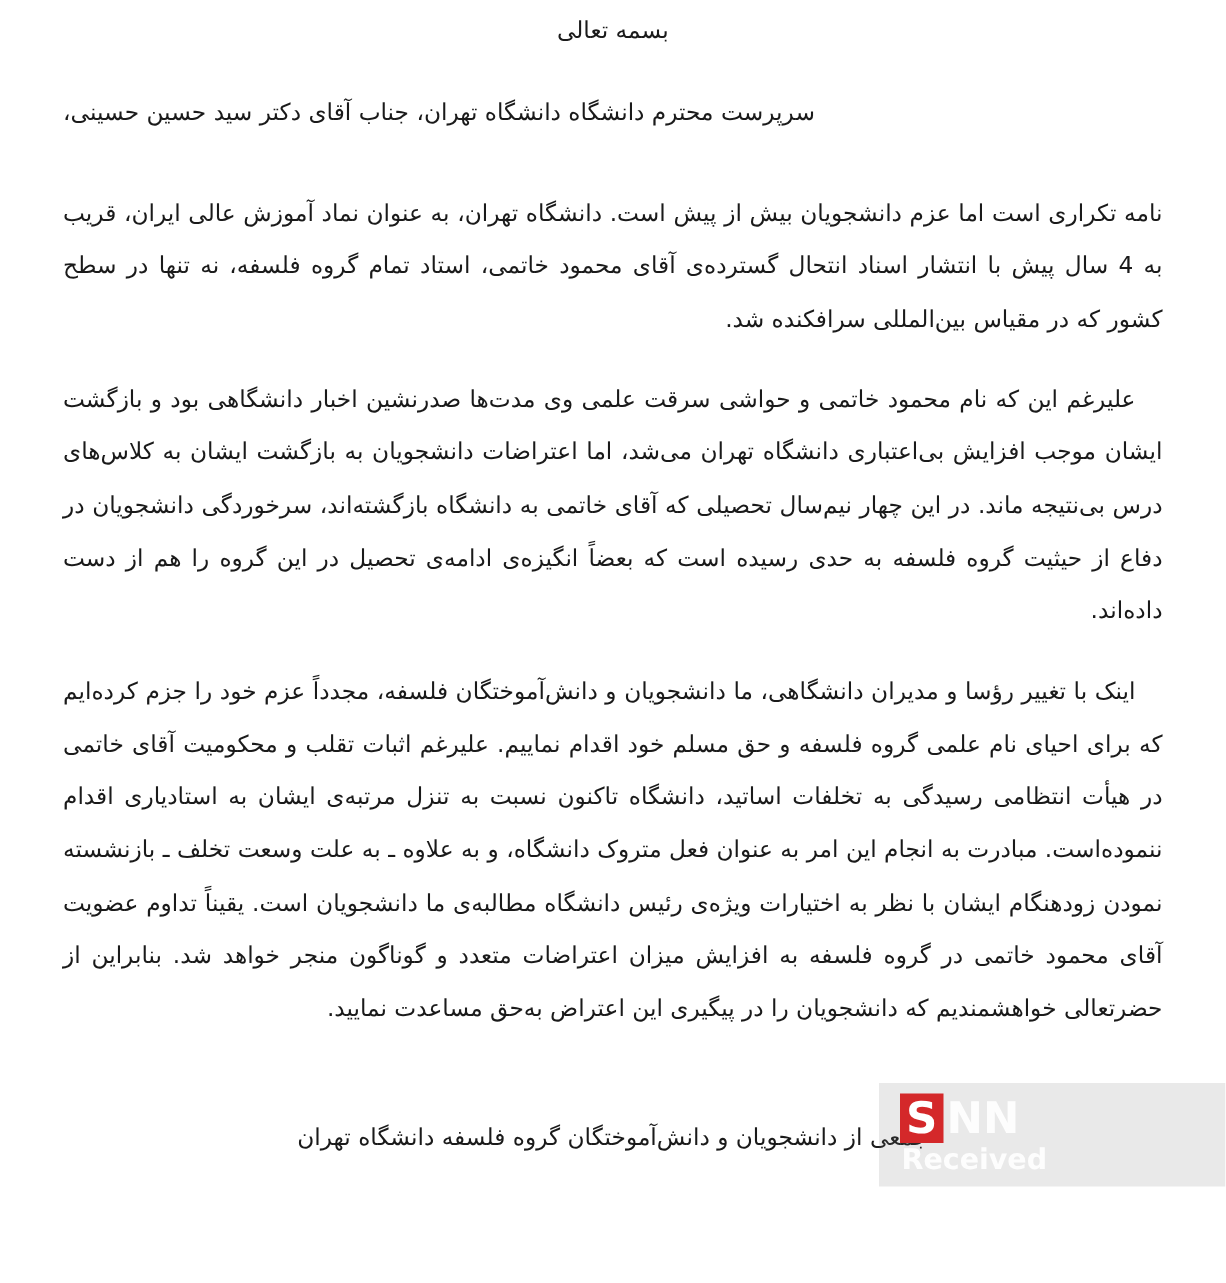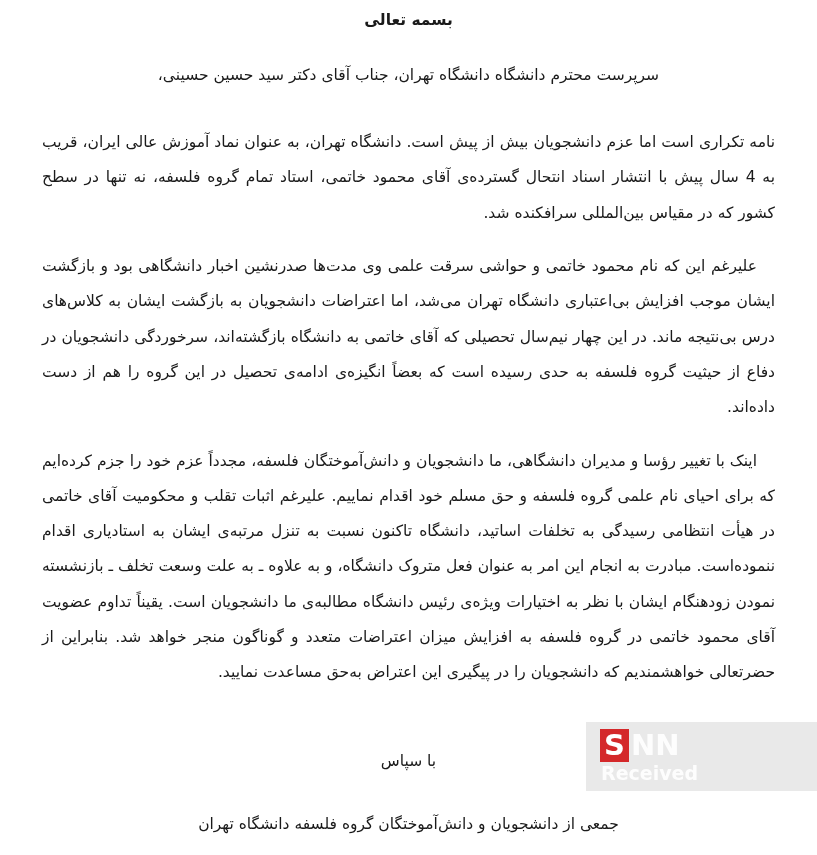--- a/index.html
+++ b/index.html
@@ -31,25 +31,24 @@
     right: 42px;
     padding-top: 6px;
   }
 
   .line-center {
     text-align: center;
     font-size: 15.5px;
     line-height: 1.9;
     margin: 0;
     padding: 0;
-    font-weight: bold;
   }
 
   .salutation {
-    text-align: center;
+    text-align: left;
     font-size: 15.5px;
     line-height: 1.9;
     margin: 0;
     padding: 0;
   }
 
   .body-para {
     text-align: justify;
     text-align-last: right;
     text-justify: inter-word;
@@ -165,21 +164,20 @@
     <div class="spacer-18"></div>
 
     <p class="body-para">علیرغم این که نام محمود خاتمی و حواشی سرقت علمی وی مدت‌ها صدرنشین اخبار دانشگاهی بود و بازگشت ایشان موجب افزایش بی‌اعتباری دانشگاه تهران می‌شد، اما اعتراضات دانشجویان به بازگشت ایشان به کلاس‌های درس بی‌نتیجه ماند. در این چهار نیم‌سال تحصیلی که آقای خاتمی به دانشگاه بازگشته‌اند، سرخوردگی دانشجویان در دفاع از حیثیت گروه فلسفه به حدی رسیده است که بعضاً انگیزه‌ی ادامه‌ی تحصیل در این گروه را هم از دست داده‌اند.</p>
 
     <div class="spacer-18"></div>
 
     <p class="body-para">اینک با تغییر رؤسا و مدیران دانشگاهی، ما دانشجویان و دانش‌آموختگان فلسفه، مجدداً عزم خود را جزم کرده‌ایم که برای احیای نام علمی گروه فلسفه و حق مسلم خود اقدام نماییم. علیرغم اثبات تقلب و محکومیت آقای خاتمی در هیأت انتظامی رسیدگی به تخلفات اساتید، دانشگاه تاکنون نسبت به تنزل مرتبه‌ی ایشان به استادیاری اقدام ننموده‌است. مبادرت به انجام این امر به عنوان فعل متروک دانشگاه، و به علاوه ـ به علت وسعت تخلف ـ بازنشسته نمودن زودهنگام ایشان با نظر به اختیارات ویژه‌ی رئیس دانشگاه مطالبه‌ی ما دانشجویان است. یقیناً تداوم عضویت آقای محمود خاتمی در گروه فلسفه به افزایش میزان اعتراضات متعدد و گوناگون منجر خواهد شد. بنابراین از حضرتعالی خواهشمندیم که دانشجویان را در پیگیری این اعتراض به‌حق مساعدت نمایید.</p>
 
     <div class="spacer-38"></div>
 
-    <p class="closing-block">با سپاس</p>
 
     <div class="spacer-12"></div>
 
     <p class="sign-line">جمعی از دانشجویان و دانش‌آموختگان گروه فلسفه دانشگاه تهران</p>
 
   </div>
 
   <div class="watermark">
     <div class="wm-inner">
       <div class="wm-logo-row">

